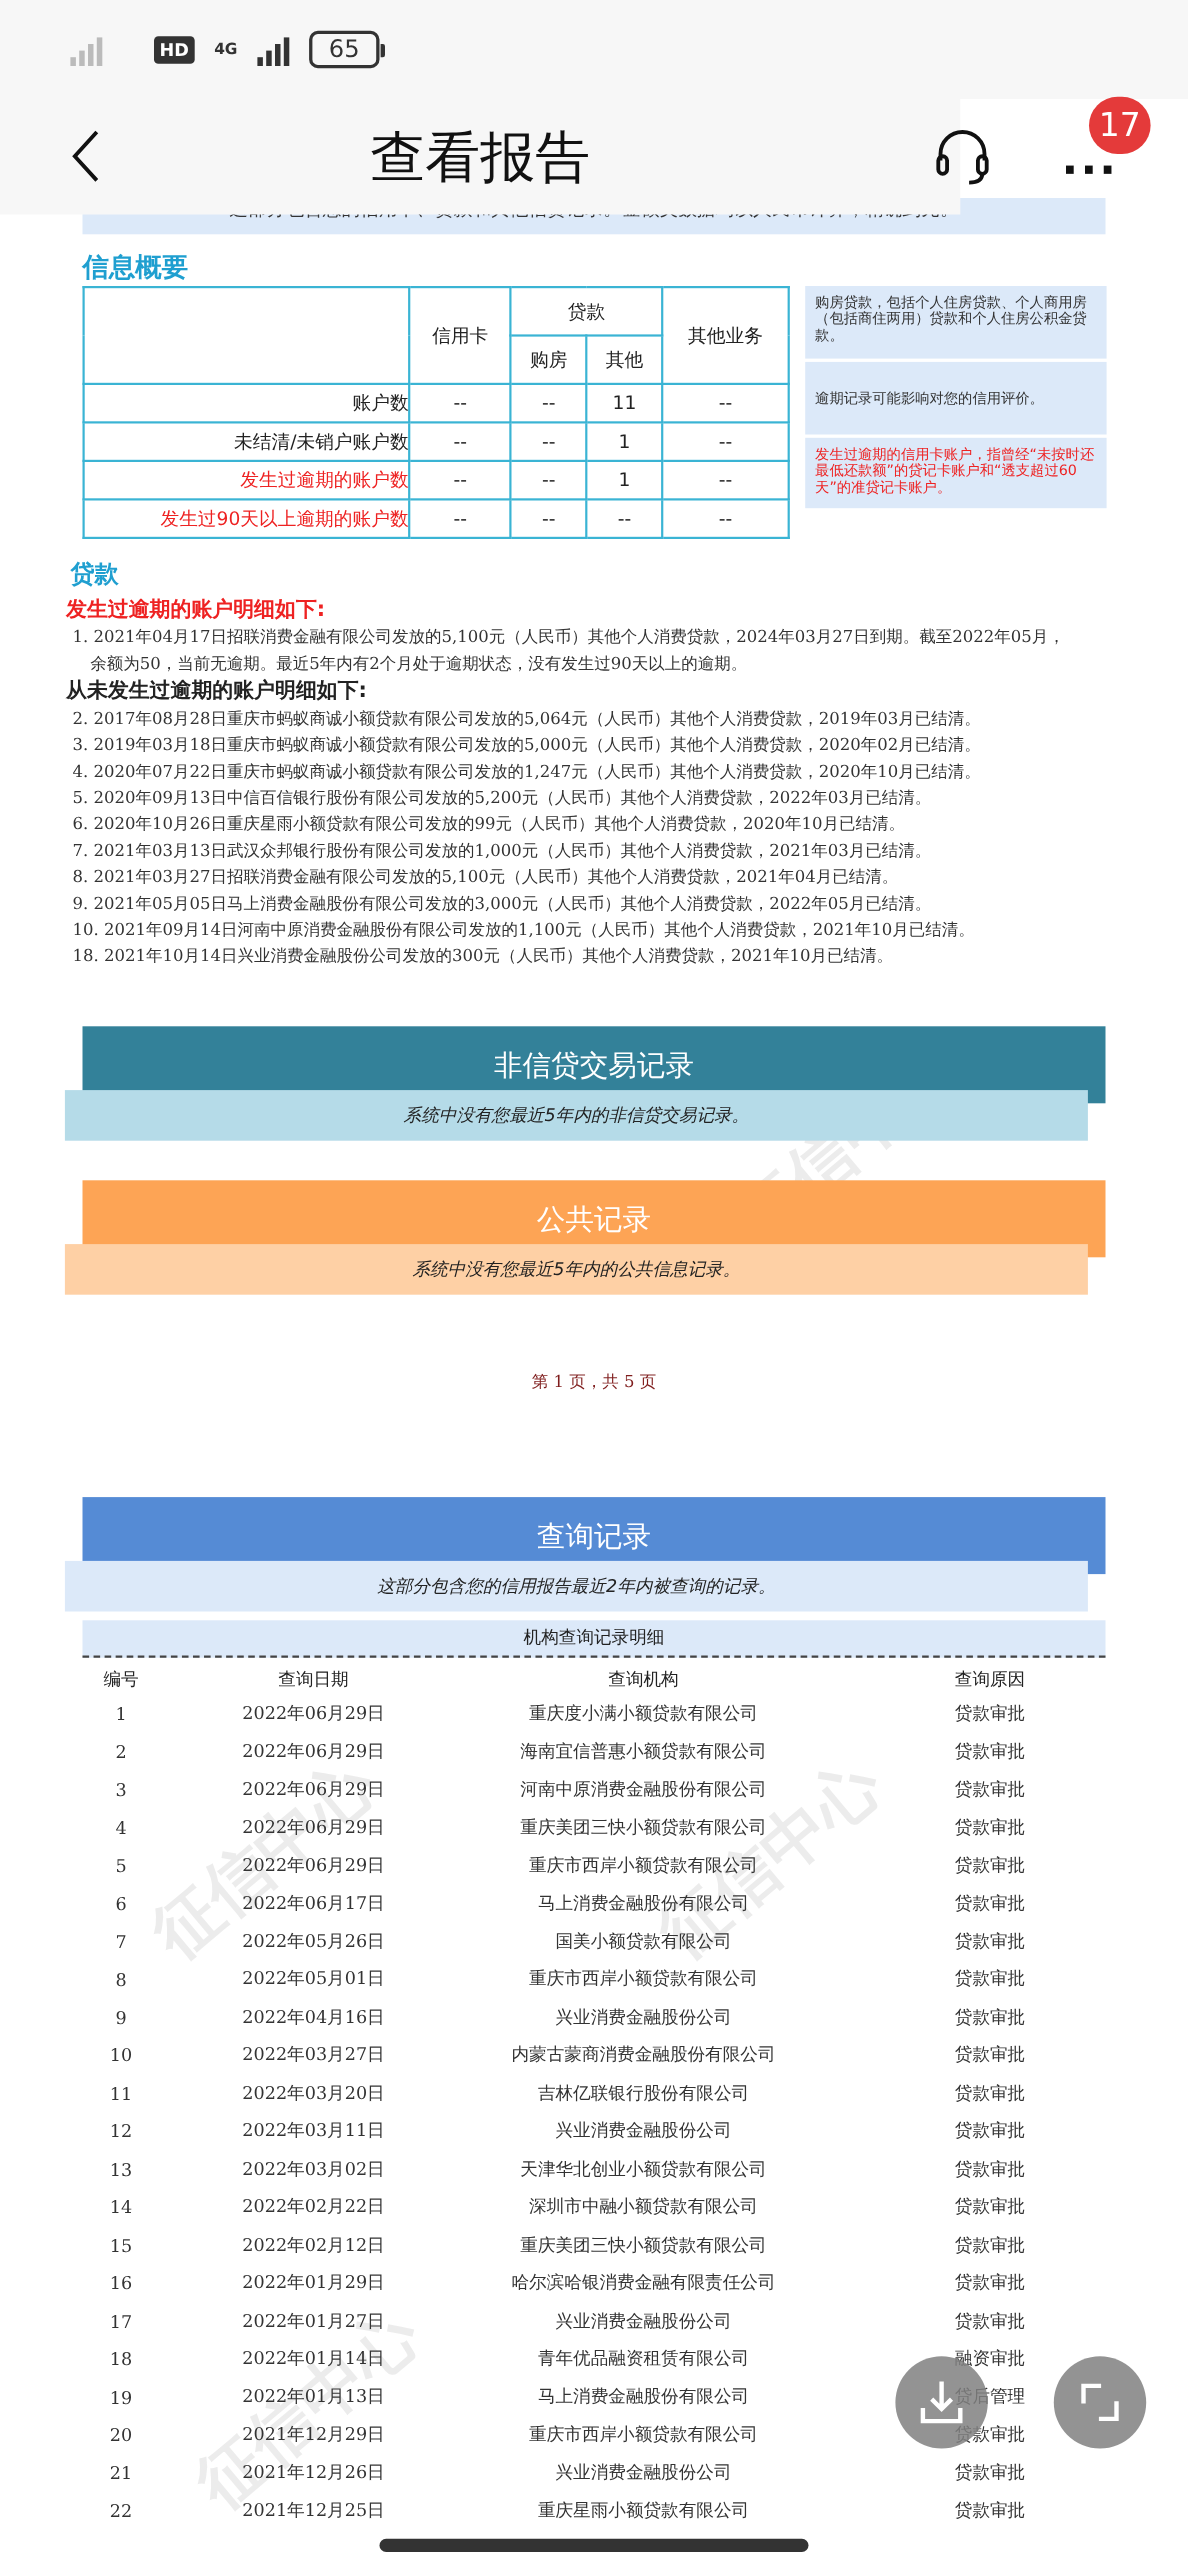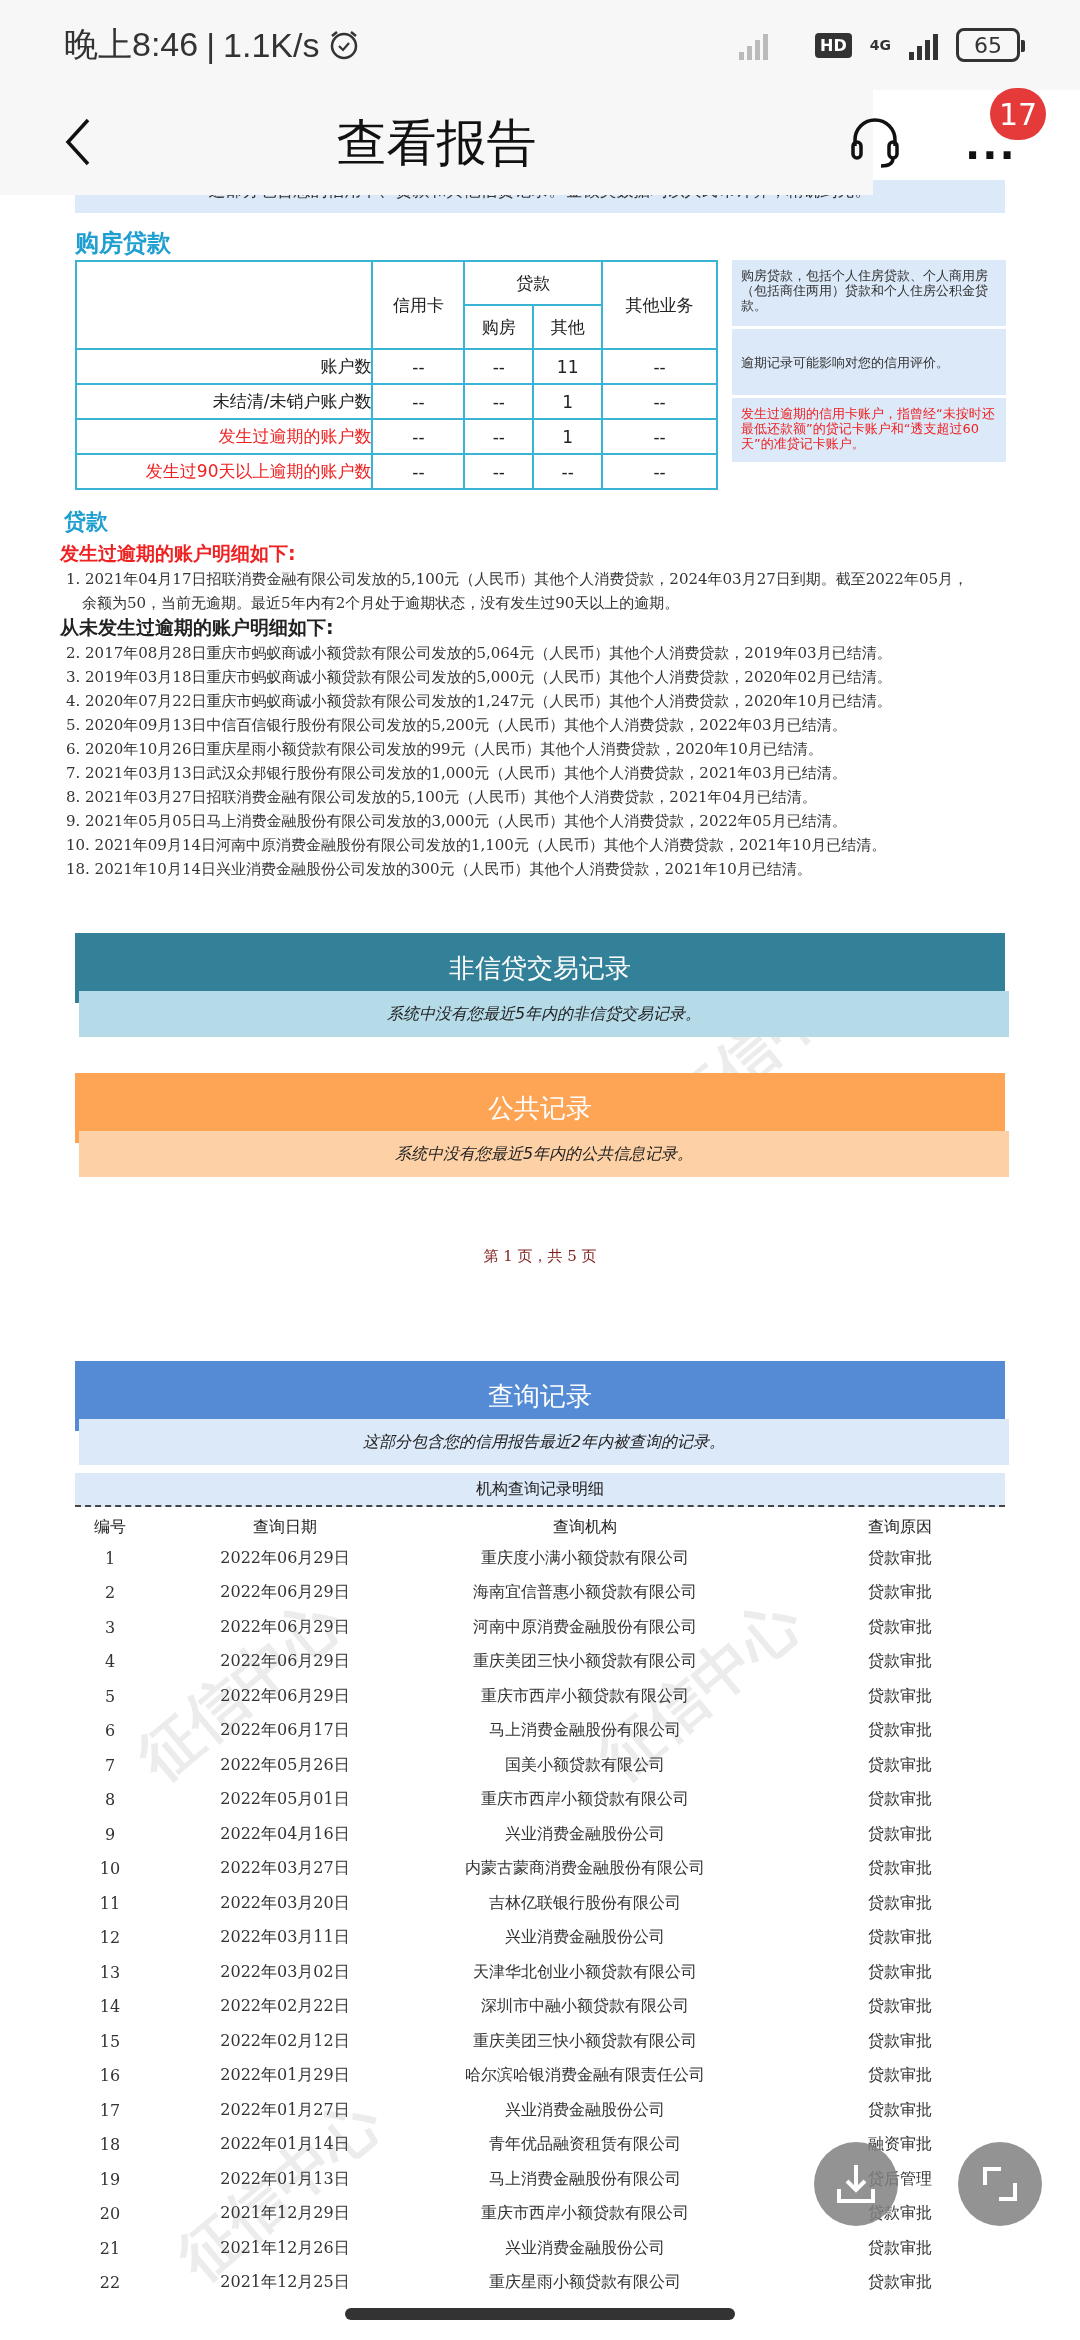--- a/index.html
+++ b/index.html
@@ -39,21 +39,21 @@
     .note { background: #dce9f9; font-size: 13px; line-height: 15px; padding: 8px 9px; margin-bottom: 3px; color: #333; }
     .note.red { color: #e22; }
 
     .loans { position: absolute; top: 312px; left: 60px; width: 960px; font-family: "DejaVu Serif", "Liberation Serif", serif; }
     .loans h3 { font-family: "DejaVu Sans", sans-serif; font-size: 19px; font-weight: bold; }
     .loans h3.red { color: #e22; }
     .loans .item { font-size: 15px; line-height: 24px; color: #333; padding-left: 6px; }
     .loans .item.indent { padding-left: 22px; }
 
     .block-header { position: absolute; left: 75px; width: 930px; height: 70px; color: #fff; font-size: 26px; display: flex; align-items: center; justify-content: center; }
-    .block-sub { position: absolute; left: 79px; width: 930px; height: 46px; font-size: 16px; font-style: italic; display: flex; align-items: center; justify-content: center; color: #222; }
+    .block-sub { position: absolute; left: 59px; width: 930px; height: 46px; font-size: 16px; font-style: italic; display: flex; align-items: center; justify-content: center; color: #222; }
 
     .pager { position: absolute; top: 1052px; left: 0; width: 1080px; text-align: center; font-family: "DejaVu Serif", serif; font-size: 15px; color: #7f1d1d; }
 
     .detail-title { position: absolute; top: 1278px; left: 75px; width: 930px; height: 34px; background: #dce9f9; font-size: 16px; display: flex; align-items: center; justify-content: center; border-bottom: 2px dashed #444; }
 
     .q-table { position: absolute; top: 1318px; left: 75px; width: 930px; font-family: "DejaVu Serif", "Liberation Serif", serif; }
     .q-row { display: flex; height: 34.5px; align-items: center; font-size: 16px; color: #333; }
     .q-row.head { font-family: "DejaVu Sans", sans-serif; font-size: 16px; color: #222; height: 28px; }
     .c1 { width: 120px; text-align: center; padding-right: 50px; }
     .c2 { width: 180px; text-align: center; }
@@ -62,30 +62,20 @@
 
     .fab { position: absolute; width: 84px; height: 84px; border-radius: 50%; background: rgba(128,128,128,0.85); display: flex; align-items: center; justify-content: center; }
     .home-indicator { position: absolute; left: 345px; top: 2308px; width: 390px; height: 12px; border-radius: 6px; background: #333; }
 
     .watermark { position: absolute; color: rgba(150,150,150,0.18); font-size: 60px; font-weight: bold; transform: rotate(-40deg); pointer-events: none; }
   </style>
 </head>
 <body>
 
 <div class="status-bar">
-  <div class="status-left">
-    <span>晚上8:46</span>
-    <span>|</span>
-    <span>1.1K/s</span>
-    <svg width="34" height="34" viewBox="0 0 34 34">
-        <circle cx="17" cy="18" r="12" fill="none" stroke="#333" stroke-width="2.5"></circle>
-        <path d="M12 18 l4 4 l6 -7" fill="none" stroke="#333" stroke-width="2.2"></path>
-        <path d="M5 8 l5 -4 M29 8 l-5 -4" stroke="#333" stroke-width="2.5"></path>
-      </svg>
-  </div>
   <div class="status-right">
     <div class="sig dim">
         <span style="height:8px"></span>
         <span style="height:14px"></span>
         <span style="height:20px"></span>
         <span style="height:26px"></span>
       </div>
     <span class="hd-badge">HD</span>
     <span style="font-size:14px;font-weight:bold;">4G</span>
     <div class="sig">
@@ -120,21 +110,21 @@
 </div>
 
 <div class="watermark" style="top:1000px;left:650px;">征信中心</div>
 <div class="watermark" style="top:1650px;left:120px;">征信中心</div>
 <div class="watermark" style="top:1650px;left:580px;">征信中心</div>
 <div class="watermark" style="top:2150px;left:160px;">征信中心</div>
 
 <div class="content">
   <div class="top-banner">这部分包含您的信用卡、贷款和其他信贷记录。金额类数据均以人民币计算，精确到元。</div>
 
-  <div class="section-title" style="top:32px;left:75px;">购房贷款</div>
+  <div class="section-title" style="top:32px;left:75px;">信息概要</div>
 
   <table class="summary">
     <tbody>
         <tr style="height:44px;">
       <td rowspan="2" style="width:297px;"></td>
       <th rowspan="2" style="width:92px;">信用卡</th>
       <th colspan="2">贷款</th>
       <th rowspan="2" style="width:115px;">其他业务</th>
     </tr>
     <tr style="height:44px;">

